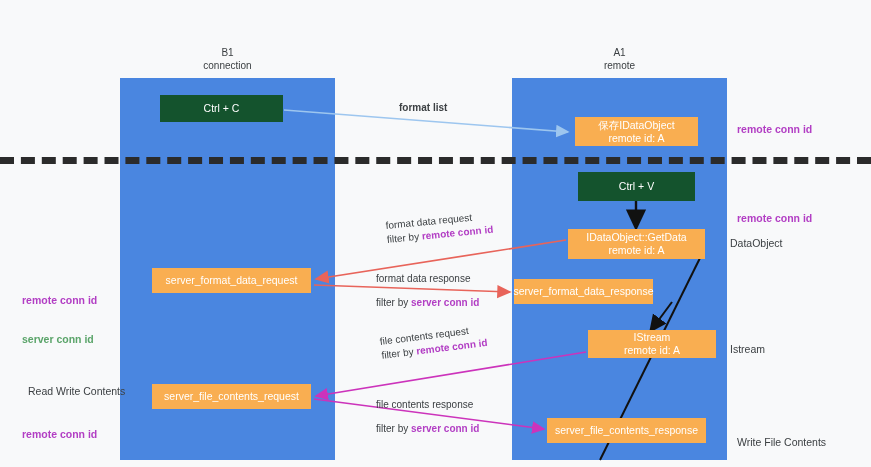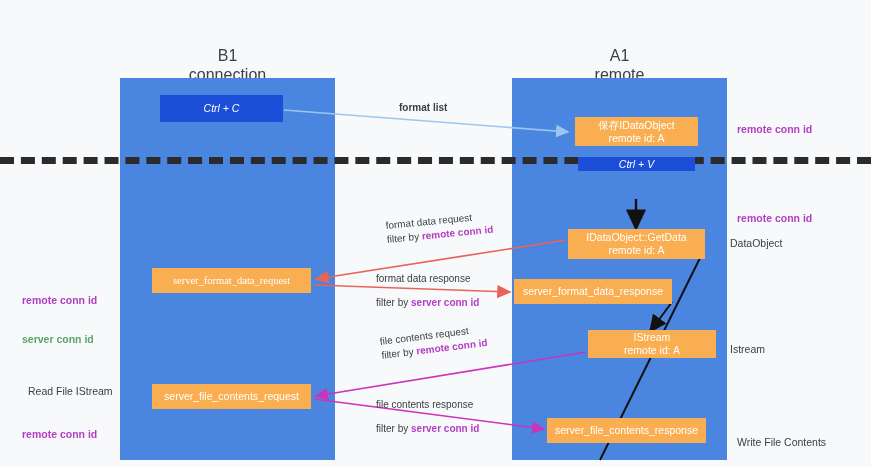--- a/index.html
+++ b/index.html
@@ -13,21 +13,21 @@
   }
   #stage{position:absolute;left:0;top:0;width:871px;height:467px;}
   .abs{position:absolute;}
 
   
   #title{
     left:0;top:7px;width:871px;text-align:center;
     font-size:14.5px;color:#3c4043;line-height:19px;white-space:pre-line;
   }
   .lane-header{
-    text-align:center;font-size:16px;color:#3c4043;line-height:19px;
+    text-align:center;font-size:10px;color:#3c4043;line-height:13px;
     white-space:pre-line;
   }
   #hdr-b1{left:120px;top:46px;width:215px;}
   #hdr-a1{left:512px;top:46px;width:215px;}
 
   
   .lane{background:#4a86e0;}
   #lane-b1{left:120px;top:78px;width:215px;height:382px;}
   #lane-a1{left:512px;top:78px;width:215px;height:382px;}
 
@@ -40,29 +40,29 @@
   
   .node{
     position:absolute;
     display:flex;align-items:center;justify-content:center;
     text-align:center;color:#ffffff;
     font-size:10.5px;line-height:13px;
     white-space:pre-line;
     box-sizing:border-box;
     padding:2px 4px;
   }
-  .green{background:#1d4ed8;font-style:italic;}
+  .green{background:#14532d;}
   .orange{background:#f9ae51;}
 
   #n-ctrlc{left:160px;top:95px;width:123px;height:27px;}
   #n-save{left:575px;top:117px;width:123px;height:29px;}
-  #n-ctrlv{left:578px;top:157px;width:117px;height:14px;}
+  #n-ctrlv{left:578px;top:172px;width:117px;height:29px;}
   #n-getdata{left:568px;top:229px;width:137px;height:30px;}
-  #n-req{left:152px;top:268px;width:159px;height:25px;font-family:Liberation Serif, serif;}
-  #n-resp{left:514px;top:279px;width:158px;height:25px;}
+  #n-req{left:152px;top:268px;width:159px;height:25px;}
+  #n-resp{left:514px;top:279px;width:139px;height:25px;}
   #n-istream{left:588px;top:330px;width:128px;height:28px;}
   #n-freq{left:152px;top:384px;width:159px;height:25px;}
   #n-fresp{left:547px;top:418px;width:159px;height:25px;}
 
   
   .side{position:absolute;font-size:10.5px;color:#3c4043;line-height:13px;white-space:pre-line;}
   .conn-note{position:absolute;font-size:10.5px;line-height:13px;font-weight:bold;white-space:pre;}
   .c-remote{color:#b23ec4;}
   .c-server{color:#5aa469;}
 
@@ -178,21 +178,21 @@
     <span class="el-l2">file contents response</span>
     <span class="el-l2" style="display:block;margin-top:10px;"><span>filter by </span><span class="bold-server-purple">server conn id</span></span>
   </div>
 
   <div class="conn-note c-remote" id="lbl-remote-1">remote conn id</div>
   <div class="conn-note c-remote" id="lbl-remote-2">remote conn id</div>
   <div class="side" id="lbl-dataobject">DataObject</div>
   <div class="side" id="lbl-istream">Istream</div>
   <div class="side" id="lbl-write">Write File Contents</div>
 
-  <div class="side" id="lbl-read">Read File IStream</div>
+  <div class="side" id="lbl-read">Read Write Contents</div>
 
   <div class="conn-note" id="legend-mid">
     <span class="c-remote">remote conn id</span>
     <span class="c-server">server conn id</span>
   </div>
 
   <div class="conn-note" id="legend-bot">
     <span class="c-remote">remote conn id</span>
     
   </div>

